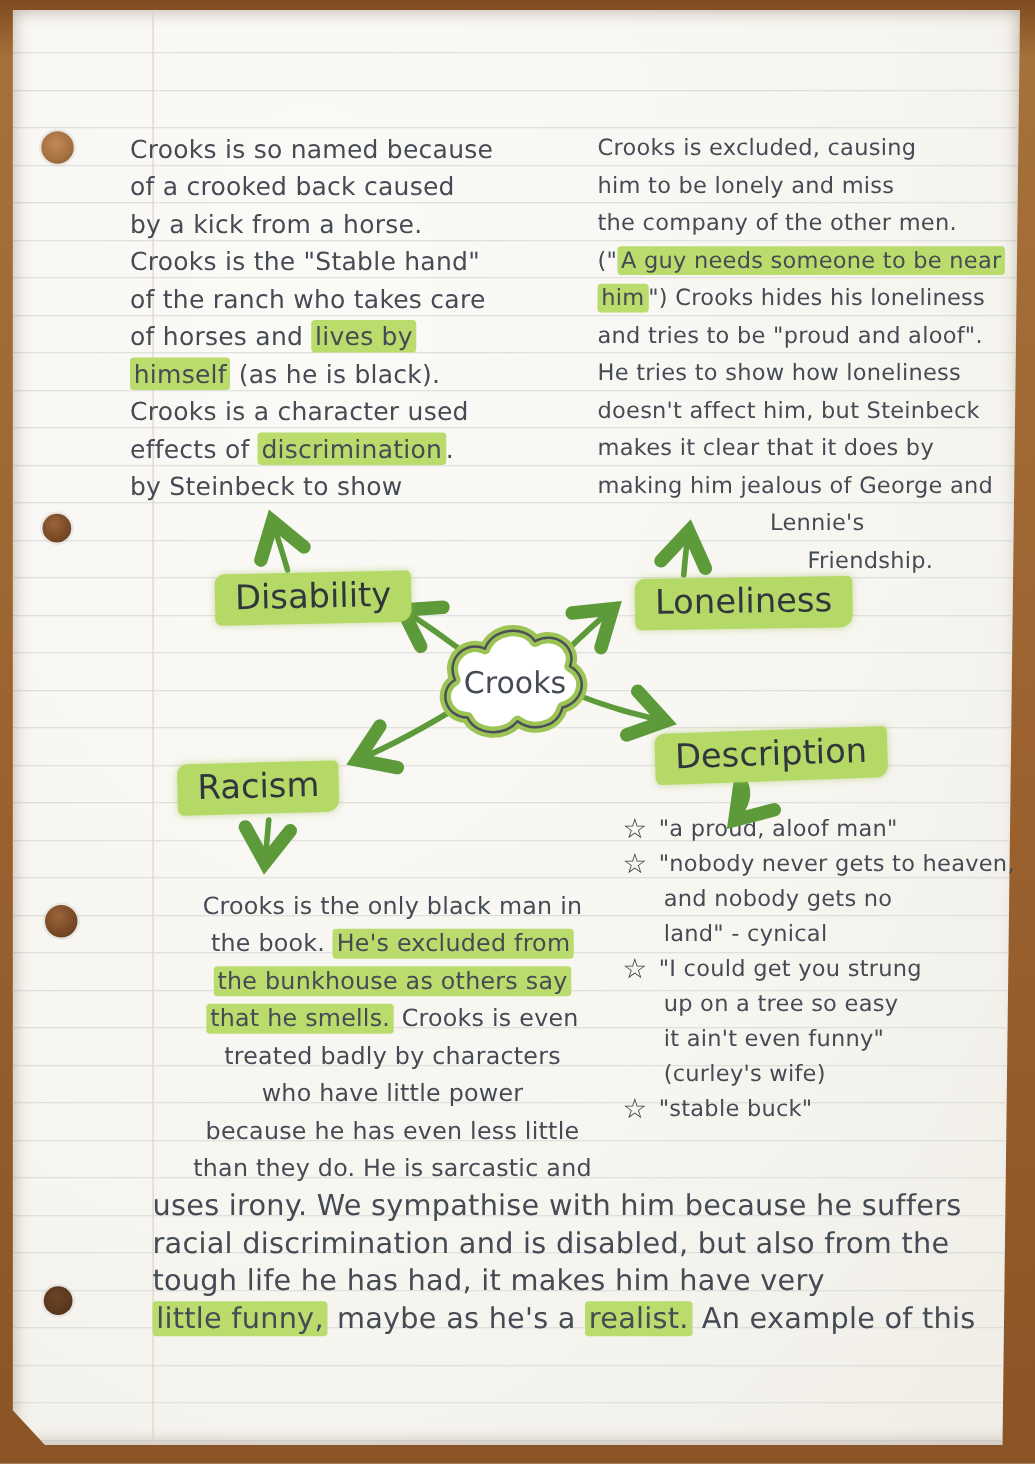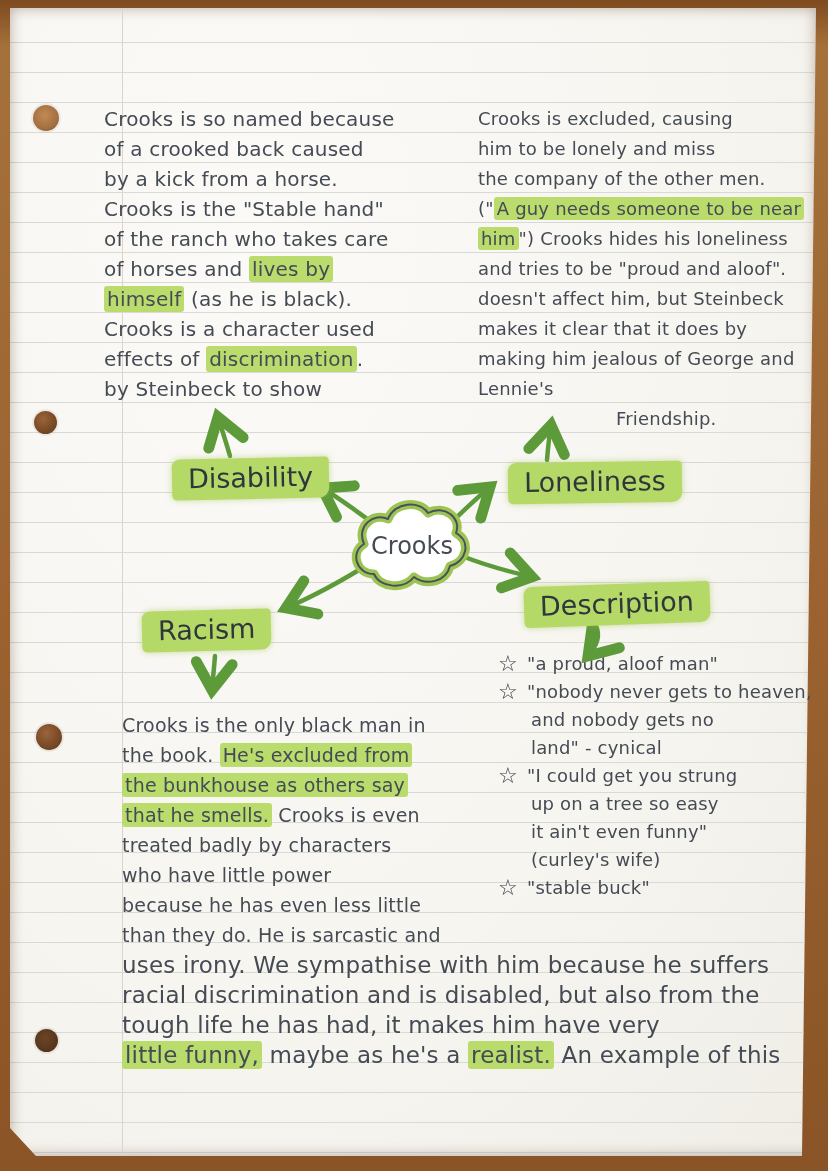--- a/index.html
+++ b/index.html
@@ -31,21 +31,21 @@
   .hole-4{left:35px; top:1029px; width:23px; height:23px; background:radial-gradient(circle at 45% 40%, #6d4426 0%, #55351d 70%, #46290f 100%);}
 
   .hand{position:absolute; color:var(--ink); letter-spacing:.2px;}
   .line{height:30px; line-height:30px; white-space:nowrap;}
   .hl{background:var(--highlight); border-radius:3px; padding:1px 3px; box-decoration-break:clone;}
 
   .note-naming{left:104px; top:104px; width:352px; font-size:20px;}
   .note-loneliness{left:478px; top:104px; width:336px; font-size:18px;}
   .note-loneliness .line:nth-child(11){padding-left:138px;}
   .note-loneliness .line:nth-child(12){padding-left:168px;}
-  .note-racism-narrow{left:122px; top:710px; width:384px; font-size:19px;}
+  .note-racism-narrow{left:122px; top:710px; width:384px; font-size:19px;text-align:center;}
   .note-racism-wide{left:122px; top:950px; width:684px; font-size:23px;}
 
   .mm-label{
     position:absolute; background:var(--label_bg); color:#30363c;
     font-size:27px; padding:4px 16px 6px 16px; border-radius:8px 4px 10px 5px;
     box-shadow:0 0 6px rgba(150,190,70,.5);
   }
   .mm-disability{left:172px; top:458px; transform:rotate(-1.2deg);}
   .mm-loneliness{left:508px; top:462px; transform:rotate(-.8deg);}
   .mm-racism{left:142px; top:610px; transform:rotate(-1.5deg);}
@@ -84,20 +84,21 @@
     <div class="line"><span>effects of </span><span class="hl">discrimination</span><span>.</span></div>
     <div class="line"><span>by Steinbeck to show</span></div>
   </div>
 <div class="hand note-loneliness">
     <div class="line"><span>Crooks is excluded, causing</span></div>
     <div class="line"><span>him to be lonely and miss</span></div>
     <div class="line"><span>the company of the other men.</span></div>
     <div class="line"><span>("</span><span class="hl">A guy needs someone to be near</span></div>
     <div class="line"><span class="hl">him</span><span>") Crooks hides his loneliness</span></div>
     <div class="line"><span>and tries to be "proud and aloof".</span></div>
+    <div class="line"><span>He tries to show how loneliness</span></div>
     <div class="line"><span>doesn't affect him, but Steinbeck</span></div>
     <div class="line"><span>makes it clear that it does by</span></div>
     <div class="line"><span>making him jealous of George and</span></div>
     <div class="line"><span>Lennie's</span></div>
     <div class="line"><span>Friendship.</span></div>
   </div>
 <div class="hand note-racism-narrow">
     <div class="line"><span>Crooks is the only black man in</span></div>
     <div class="line"><span>the book. </span><span class="hl">He's excluded from</span></div>
     <div class="line"><span class="hl">the bunkhouse as others say</span></div>

